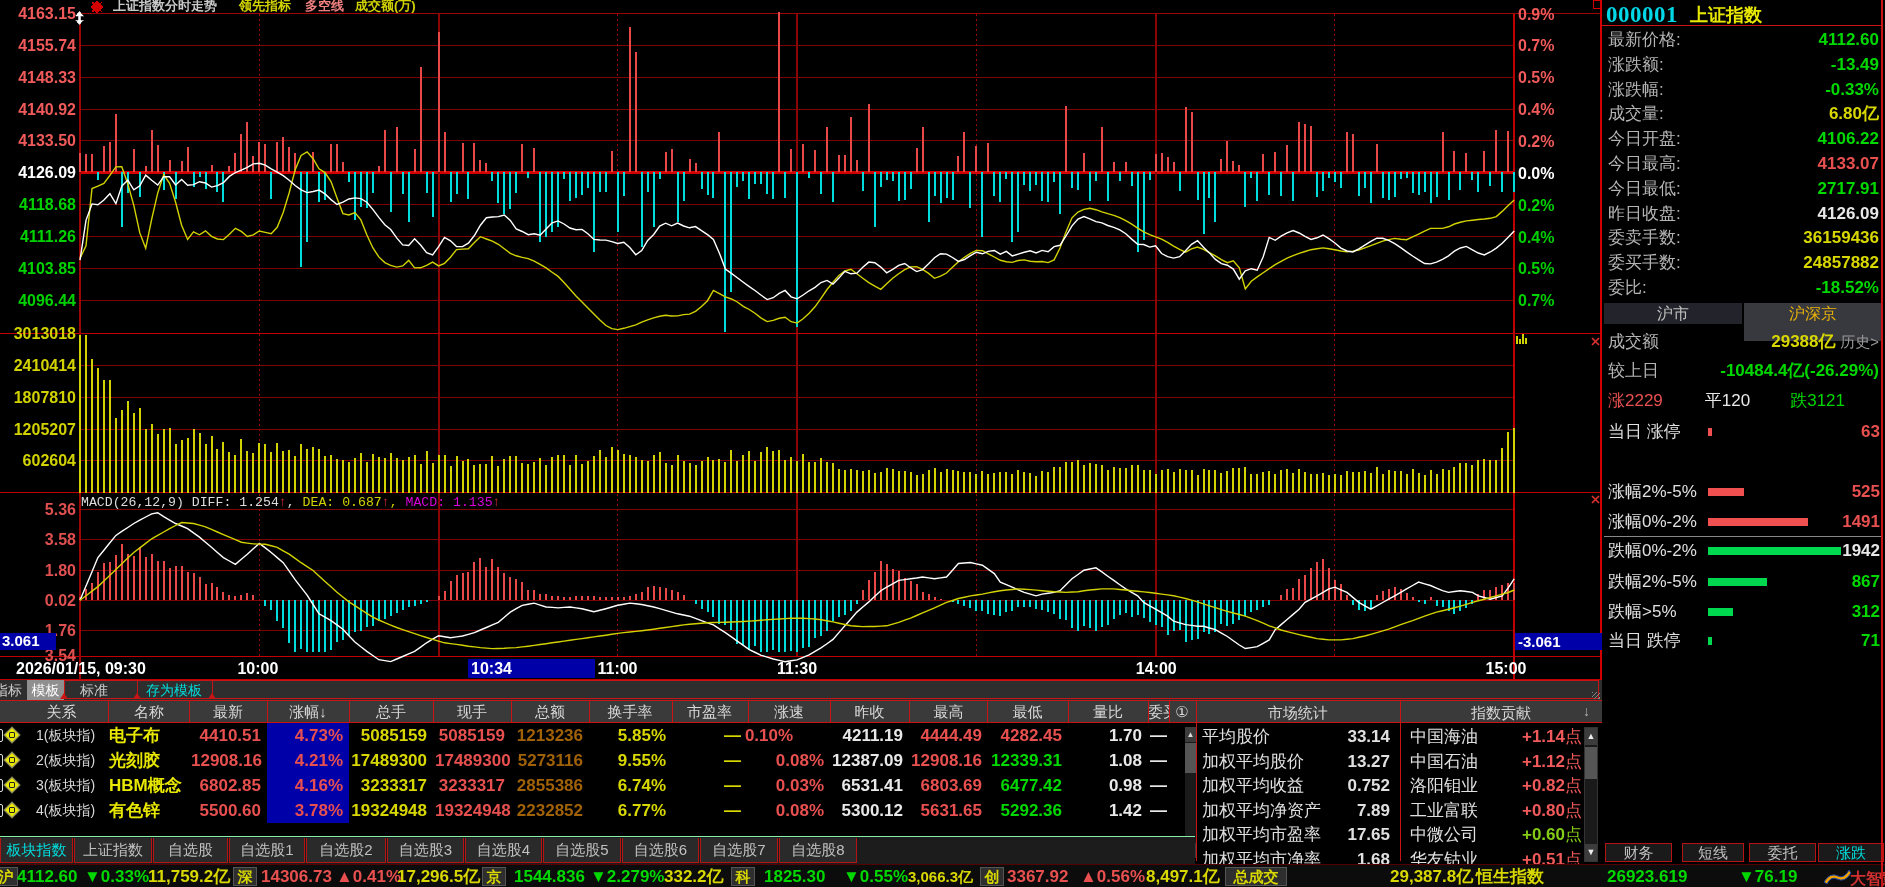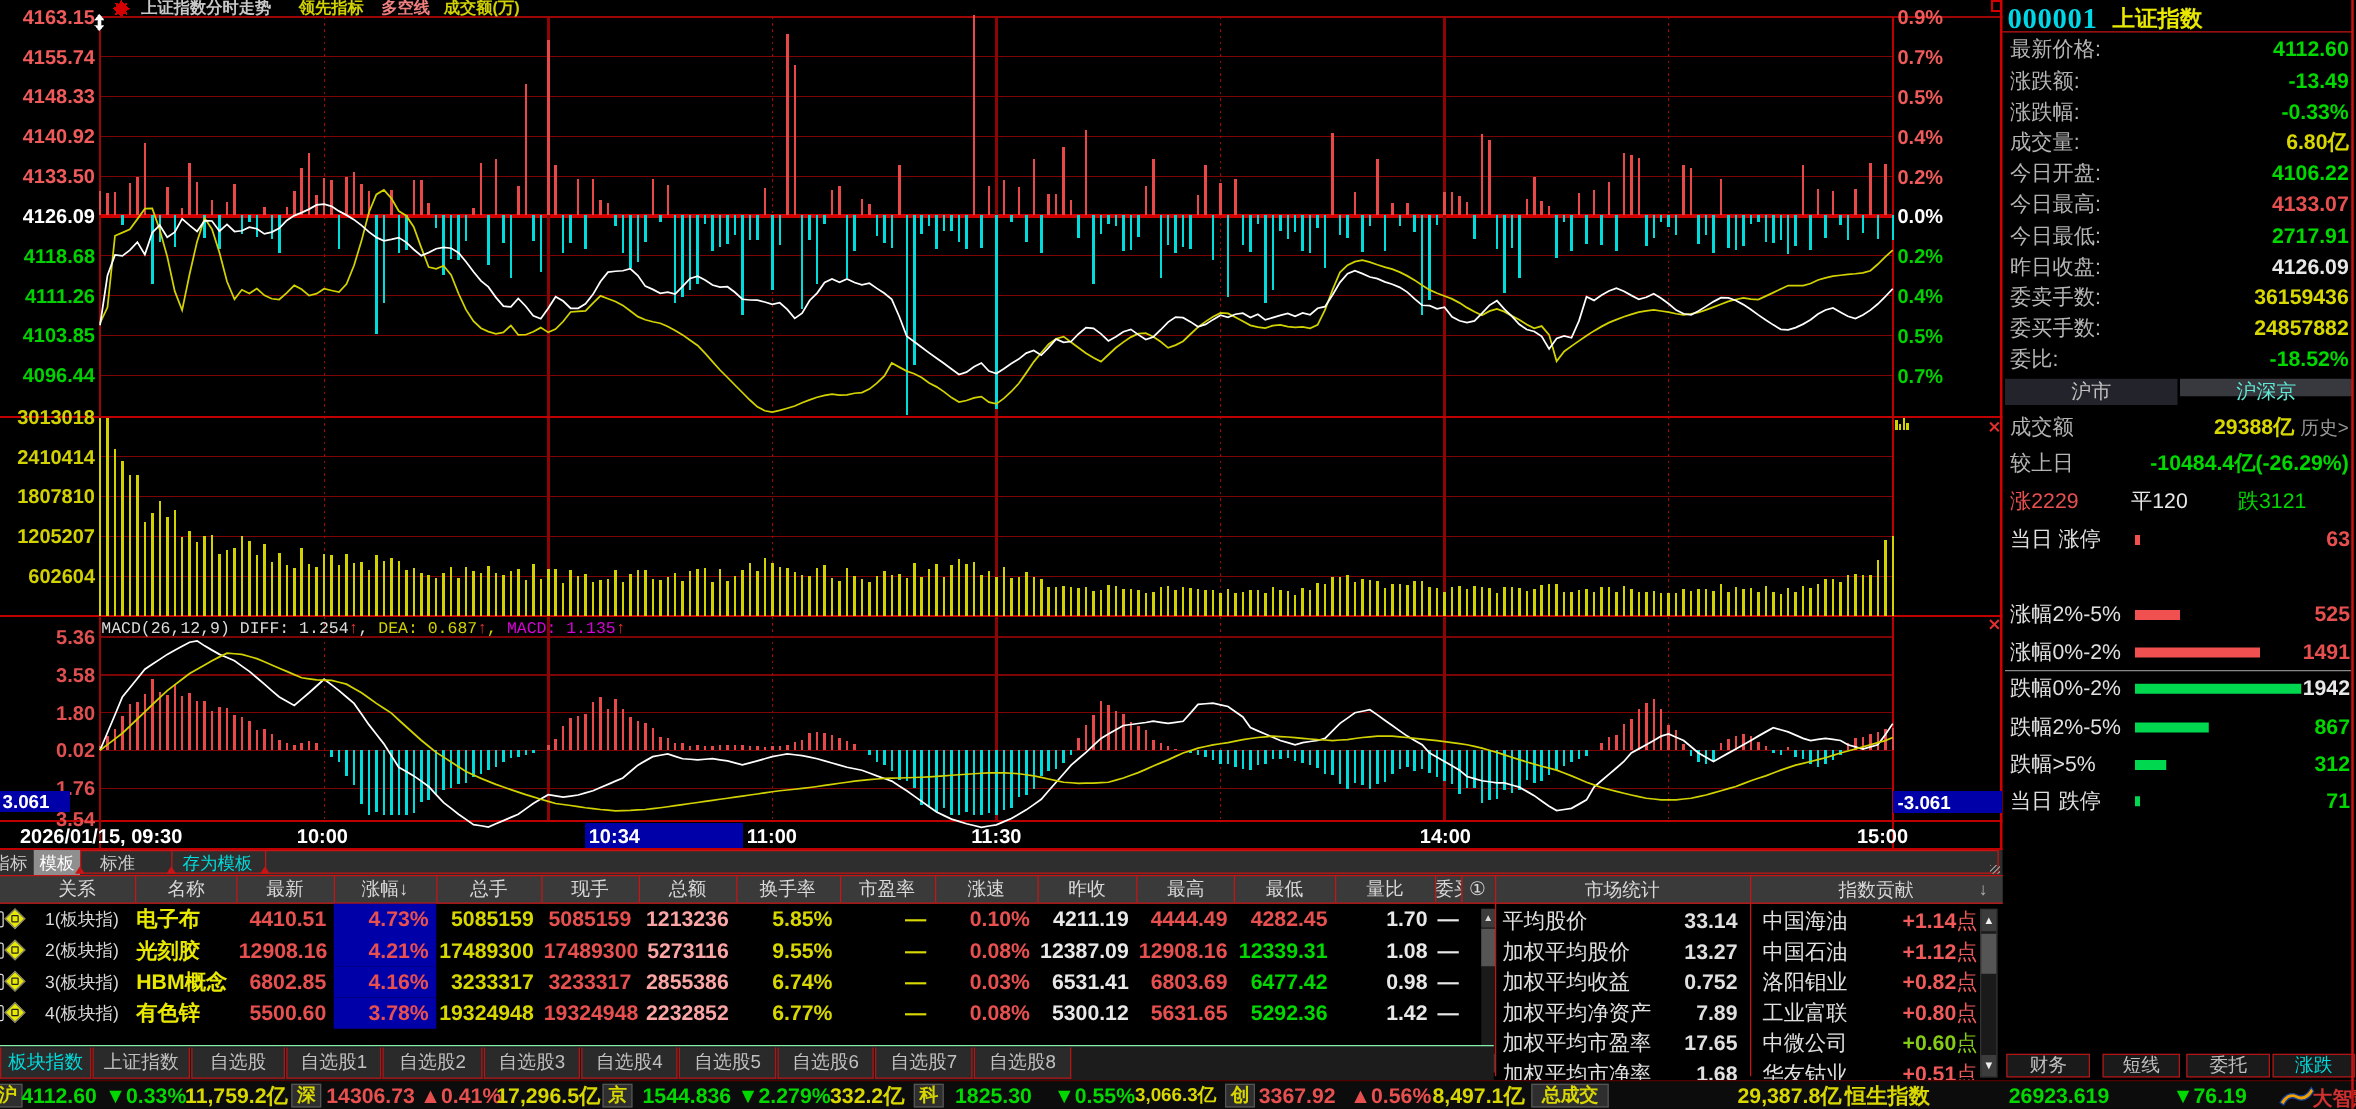--- a/index.html
+++ b/index.html
@@ -1,17 +1,17 @@
 <!DOCTYPE html>
 <html><head><meta charset="utf-8"><style>
 *{margin:0;padding:0;box-sizing:border-box}
 html,body{width:1885px;height:887px;background:#000;overflow:hidden;
 font-family:"Liberation Sans",sans-serif}
 .ab{position:absolute}
-.r{color:#e85050}.g{color:#00d800}.y{color:#d8d800}.w{color:#e8e8e8}.c{color:#fca5a5}
+.r{color:#e85050}.g{color:#00d800}.y{color:#d8d800}.w{color:#e8e8e8}.c{color:#a16207}
 .lbl{color:#b4b4b4}
 #rp .row{position:absolute;left:6px;right:4px;height:25px;font-size:17px;line-height:25px}
 #rp .row b{float:right;font-weight:bold}
 
 </style></head><body>
 <svg width="1602" height="680" viewBox="0 0 1602 680" style="position:absolute;left:0;top:0" shape-rendering="crispEdges" font-family="Liberation Sans, sans-serif">
 <line x1="80" y1="13.5" x2="1514.2" y2="13.5" stroke="#9c0606" stroke-width="1"></line>
 <line x1="80" y1="45.4" x2="1514.2" y2="45.4" stroke="#7c0404" stroke-width="1"></line>
 <line x1="80" y1="77.2" x2="1514.2" y2="77.2" stroke="#7c0404" stroke-width="1"></line>
 <line x1="80" y1="109.1" x2="1514.2" y2="109.1" stroke="#7c0404" stroke-width="1"></line>
@@ -167,21 +167,21 @@
 <div class="ab" style="left:36px;top:0;font-size:14px;font-weight:normal;color:#d8d8d8">1(板块指)</div>
 <div class="ab" style="left:109px;top:0;font-size:17px;color:#e8e800">电子布</div>
 <div class="ab" style="left:267.4px;top:0;width:81.7px;height:25px;background:#0000a8"></div>
 <div class="ab r" style="left:191px;top:0;width:70px;text-align:right">4410.51</div>
 <div class="ab r" style="left:269px;top:0;width:74px;text-align:right">4.73%</div>
 <div class="ab y" style="left:351px;top:0;width:76px;text-align:right">5085159</div>
 <div class="ab r" style="left:435px;top:0;width:70px;text-align:right">5085159</div>
 <div class="ab c" style="left:513px;top:0;width:70px;text-align:right">1213236</div>
 <div class="ab y" style="left:590px;top:0;width:76px;text-align:right">5.85%</div>
 <div class="ab y" style="left:674px;top:0;width:67px;text-align:right">—</div>
-<div class="ab r" style="left:750px;top:0;width:74px;text-align:right">0.10%</div>
+<div class="ab r" style="left:732px;top:0;width:74px;text-align:center">0.10%</div>
 <div class="ab w" style="left:832px;top:0;width:71px;text-align:right">4211.19</div>
 <div class="ab r" style="left:911px;top:0;width:71px;text-align:right">4444.49</div>
 <div class="ab r" style="left:989px;top:0;width:73px;text-align:right">4282.45</div>
 <div class="ab w" style="left:1070px;top:0;width:72px;text-align:right">1.70</div>
 <div class="ab w" style="left:1150px;top:0;width:13px;text-align:right">—</div>
 </div>
 <div class="ab" style="left:0;top:48px;width:1602px;height:25px;font-size:17px;font-weight:bold;line-height:25px">
 <div class="ab" style="left:-3px;top:6px;width:6px;height:13px;border:1.5px solid #ddd;border-radius:2px"></div>
 <div class="ab" style="left:6px;top:6px;width:12px;height:12px;background:#e8e800;transform:rotate(45deg);border:1px solid #777"></div>
 <div class="ab" style="left:9px;top:9px;width:6px;height:6px;border:1px solid #222;border-radius:1px"></div>
@@ -330,21 +330,21 @@
 <div class="row lbl" style="top:77px">涨跌幅:<b class="g">-0.33%</b></div>
 <div class="row lbl" style="top:101px">成交量:<b class="y">6.80亿</b></div>
 <div class="row lbl" style="top:126px">今日开盘:<b class="g">4106.22</b></div>
 <div class="row lbl" style="top:151px">今日最高:<b class="r">4133.07</b></div>
 <div class="row lbl" style="top:176px">今日最低:<b class="g">2717.91</b></div>
 <div class="row lbl" style="top:201px">昨日收盘:<b class="w">4126.09</b></div>
 <div class="row lbl" style="top:225px">委卖手数:<b class="y">36159436</b></div>
 <div class="row lbl" style="top:250px">委买手数:<b class="y">24857882</b></div>
 <div class="row lbl" style="top:275px">委比:<b class="g">-18.52%</b></div>
 <div class="ab" style="left:2px;top:303px;width:138px;height:21px;background:#23232b;color:#c0c0c0;font-size:16px;text-align:center;line-height:21px">沪市</div>
-<div class="ab" style="left:142px;top:303px;width:138px;height:14px;background:#38383f;color:#5eead4;font-size:16px;text-align:center;line-height:21px">沪深京</div>
+<div class="ab" style="left:142px;top:303px;width:138px;height:38px;background:#38383f;color:#eab308;font-size:16px;text-align:center;line-height:21px">沪深京</div>
 <div class="row lbl" style="top:329px">成交额<b><span class="y">29388亿</span> <span style="color:#999;font-weight:normal;font-size:15px">历史&gt;</span></b></div>
 <div class="row lbl" style="top:358px">较上日<b class="g">-10484.4亿(-26.29%)</b></div>
 <div class="ab" style="left:6px;top:388px;height:25px;font-size:17px;line-height:25px"><span class="r">涨2229</span><span class="w" style="margin-left:42px">平120</span><span class="g" style="margin-left:40px">跌3121</span></div>
 <div class="ab lbl" style="left:6px;top:419px;width:272px;height:25px;font-size:17px;line-height:25px;color:#e0e0e0">当日 涨停<div class="ab" style="left:100px;top:9px;width:4px;height:8px;background:#f05050"></div><b class="r" style="float:right;font-weight:bold">63</b></div>
 <div class="ab lbl" style="left:6px;top:479px;width:272px;height:25px;font-size:17px;line-height:25px;color:#e0e0e0">涨幅2%-5%<div class="ab" style="left:100px;top:9px;width:36px;height:8px;background:#f05050"></div><b class="r" style="float:right;font-weight:bold">525</b></div>
 <div class="ab lbl" style="left:6px;top:509px;width:272px;height:25px;font-size:17px;line-height:25px;color:#e0e0e0">涨幅0%-2%<div class="ab" style="left:100px;top:9px;width:100px;height:8px;background:#f05050"></div><b class="r" style="float:right;font-weight:bold">1491</b></div>
 <div class="ab lbl" style="left:6px;top:538px;width:272px;height:25px;font-size:17px;line-height:25px;color:#e0e0e0">跌幅0%-2%<div class="ab" style="left:100px;top:9px;width:133px;height:8px;background:#00d850"></div><b class="w" style="float:right;font-weight:bold">1942</b></div>
 <div class="ab lbl" style="left:6px;top:569px;width:272px;height:25px;font-size:17px;line-height:25px;color:#e0e0e0">跌幅2%-5%<div class="ab" style="left:100px;top:9px;width:59px;height:8px;background:#00d850"></div><b class="g" style="float:right;font-weight:bold">867</b></div>
 <div class="ab lbl" style="left:6px;top:599px;width:272px;height:25px;font-size:17px;line-height:25px;color:#e0e0e0">跌幅&gt;5%<div class="ab" style="left:100px;top:9px;width:25px;height:8px;background:#00d850"></div><b class="g" style="float:right;font-weight:bold">312</b></div>
 <div class="ab lbl" style="left:6px;top:628px;width:272px;height:25px;font-size:17px;line-height:25px;color:#e0e0e0">当日 跌停<div class="ab" style="left:100px;top:9px;width:4px;height:8px;background:#00d850"></div><b class="g" style="float:right;font-weight:bold">71</b></div>

